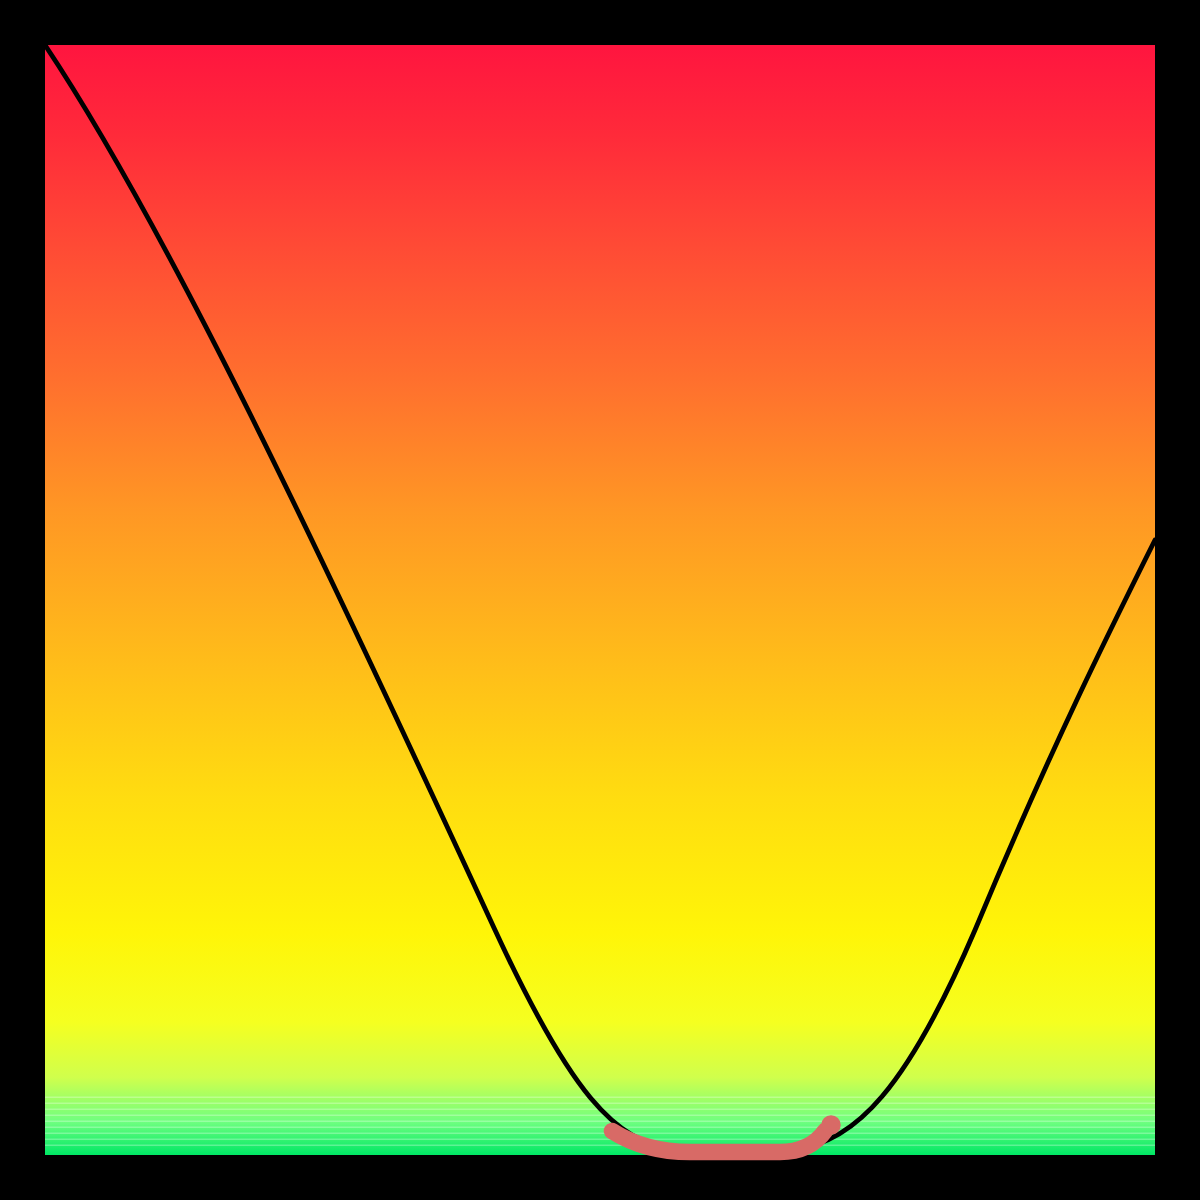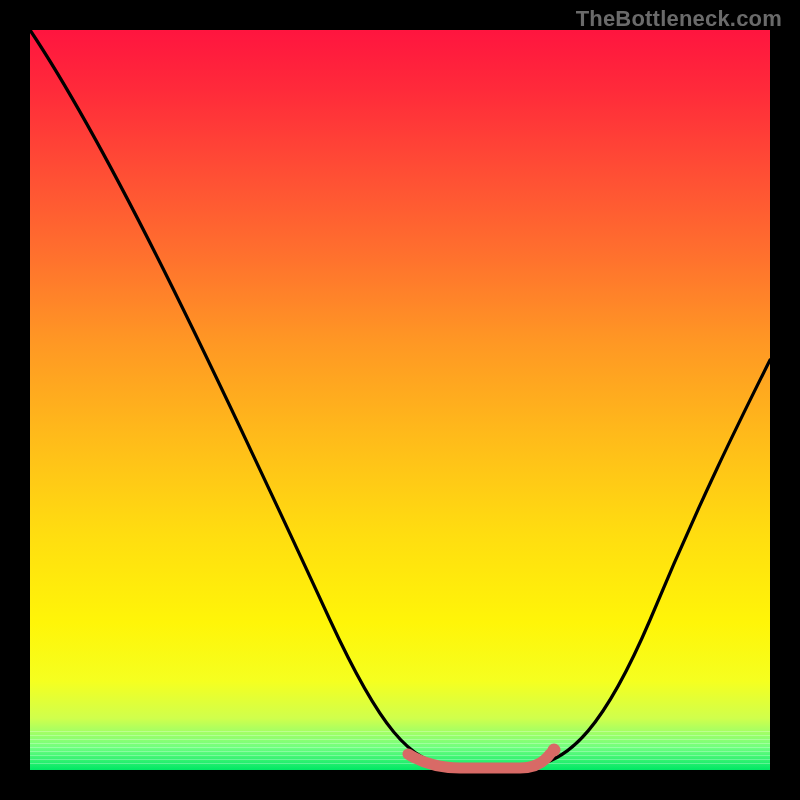--- a/index.html
+++ b/index.html
@@ -67,21 +67,20 @@
     left: 0; top: 0;
     width: 740px;
     height: 740px;
     overflow: visible;
   }
 </style>
 </head>
 <body>
 
 <div class="frame">
-  <div class="watermark">TheBottleneck.com</div>
 
   <div class="plot-area">
 
     <div class="stripes">
       <div style="bottom:38px"></div>
       <div style="bottom:34px"></div>
       <div style="bottom:30px"></div>
       <div style="bottom:26px"></div>
       <div style="bottom:22px"></div>
       <div style="bottom:18px"></div>

